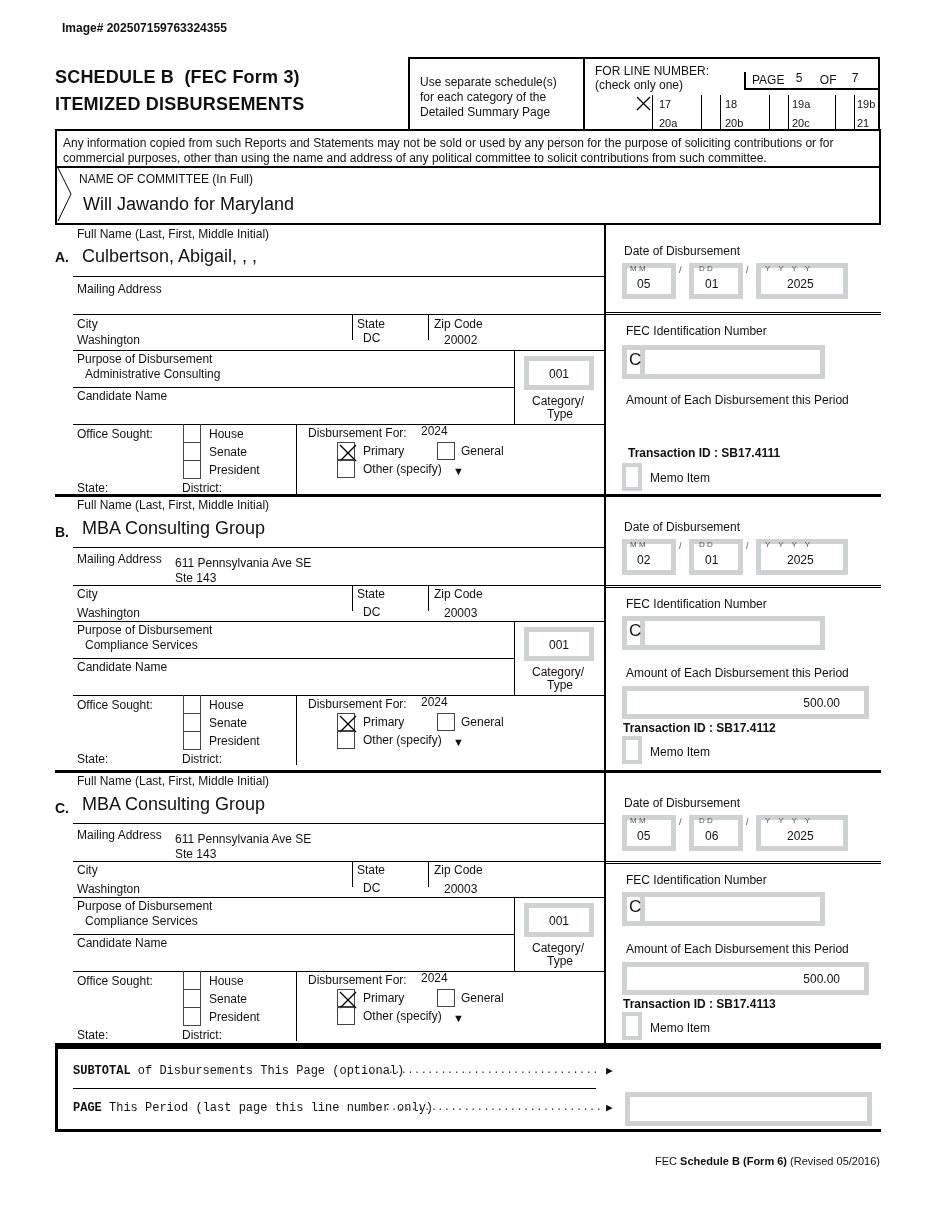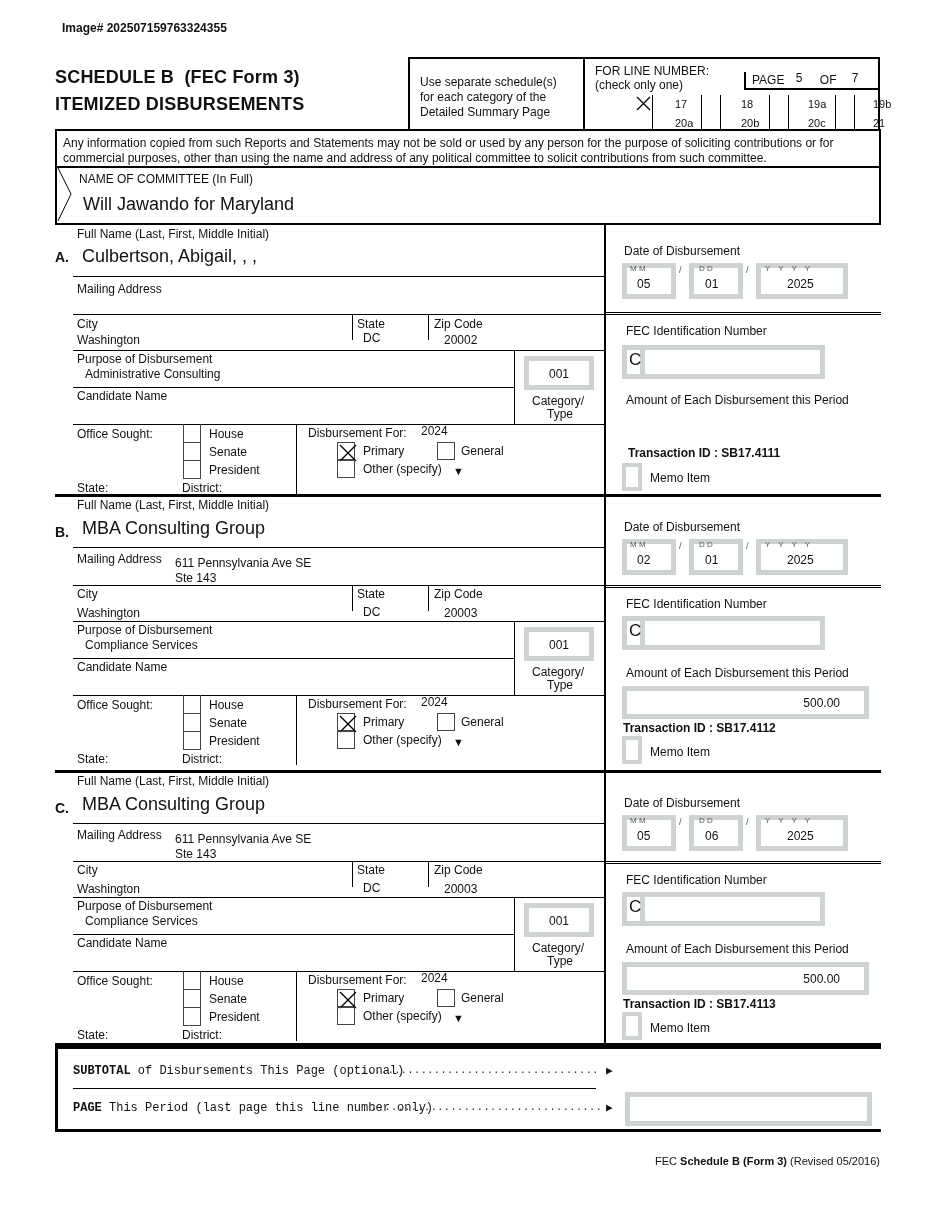--- a/index.html
+++ b/index.html
@@ -6,21 +6,21 @@
   body { width: 933px; height: 1208px; background: #fff; font-family: "Liberation Sans", sans-serif; color: #111; position: relative; overflow: hidden; }
   .abs { position: absolute; }
   .imgno { left: 62px; top: 21px; font-size: 12px; font-weight: bold; }
   .title { left: 55px; top: 64px; font-size: 18px; font-weight: bold; line-height: 27px; letter-spacing: 0.2px; }
   .hdrbox { left: 408px; top: 57px; width: 472px; height: 72px; border: 2px solid #000; border-bottom: none; }
   .hdr-left { position: absolute; left: 0; top: 0; width: 175px; height: 70px; border-right: 2px solid #000; font-size: 12px; padding: 16px 0 0 10px; line-height: 15px; }
   .hdr-right { position: absolute; left: 177px; top: 0; right: 0; height: 70px; font-size: 12px; }
   .pagebox { position: absolute; right: 0; top: 0; width: 134px; height: 18px; border-left: 2px solid #000; border-bottom: 2px solid #000; font-size: 12px; padding: 1px 0 8px 6px; margin-top: 13px; }
   .pagebox span { display: inline-block; }
   .lines { position: absolute; left: 0; top: 5px; padding-left: 8px; line-height: 14px; }
-  .lncell { position: absolute; font-size: 11px; margin-left: 16px; }
+  .lncell { position: absolute; font-size: 11px; }
   .lnbox { position: absolute; width: 18px; height: 36px; border-left: 1px solid #000; border-right: 1px solid #000; }
   .lnbox .half { position: absolute; left: 0; right: 0; height: 18px; }
   .notice { left: 55px; top: 129px; width: 826px; height: 39px; border: 2px solid #000; font-size: 12px; padding: 5px 6px; line-height: 15px; }
   .committee { left: 55px; top: 166px; width: 826px; height: 59px; border: 2px solid #000; border-top: none; }
   .committee .lbl { position: absolute; left: 22px; top: 6px; font-size: 12px; }
   .committee .val { position: absolute; left: 26px; top: 28px; font-size: 18px; }
   .chev { position: absolute; left: 0; top: 0; width: 18px; height: 57px; }
   .entry { position: absolute; left: 55px; width: 826px; border-bottom: 3px solid #000; }
   .vline { position: absolute; background: #000; width: 2px; }
   .hline { position: absolute; background: #000; height: 1px; }
@@ -355,13 +355,13 @@
   <div class="tri" style="left:548px;top:15px">▶</div>
   <div class="hline" style="left:15px;top:39px;width:523px"></div>
   <div class="small" style="left:15px;top:52px"><b>PAGE</b><span> This Period (last page this line number only)</span></div>
   <div class="dots" style="left:313px;top:52px;width:230px">..........................................................................................</div>
   <div class="tri" style="left:548px;top:52px">▶</div>
   <div class="grey" style="left:567px;top:43px;width:247px;height:34px">
     <div class="smallv" style="right:26px;top:7px"></div>
   </div>
 </div>
 
-<div class="abs footer"><span>FEC </span><b>Schedule B (Form 3)</b><span> (Revised 05/2016)</span></div>
+<div class="abs footer"><span>FEC </span><b>Schedule B (Form 6)</b><span> (Revised 05/2016)</span></div>
 
 </body></html>

